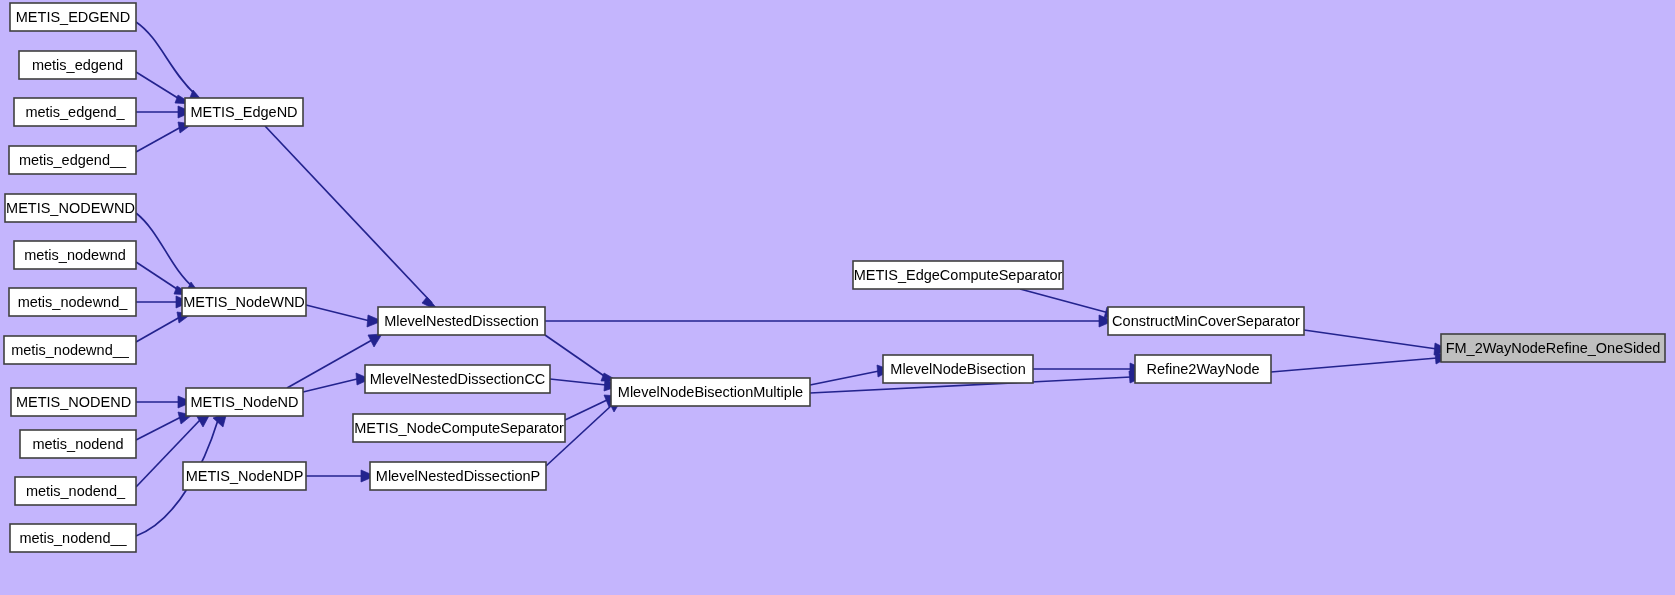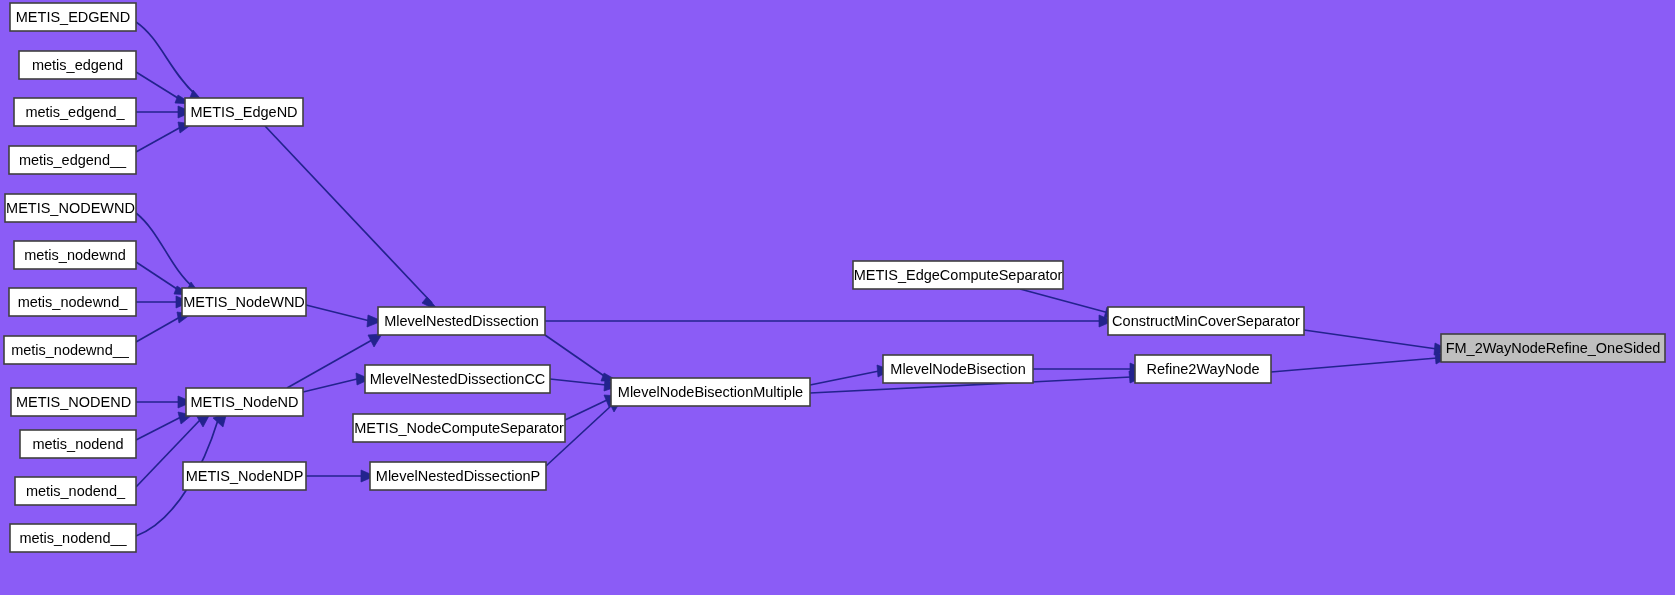--- a/index.html
+++ b/index.html
@@ -7,21 +7,21 @@
     padding: 0;
     background: #ffffff;
   }
   body {
     font-family: "Liberation Sans", sans-serif;
   }
   #canvas-wrap {
     position: relative;
     width: 1675px;
     height: 595px;
-    background: #8b5cf6;
+    background: #c4b5fd;
     overflow: hidden;
   }
   svg#graph {
     position: absolute;
     left: 0;
     top: 0;
     width: 1675px;
     height: 595px;
     display: block;
   }

